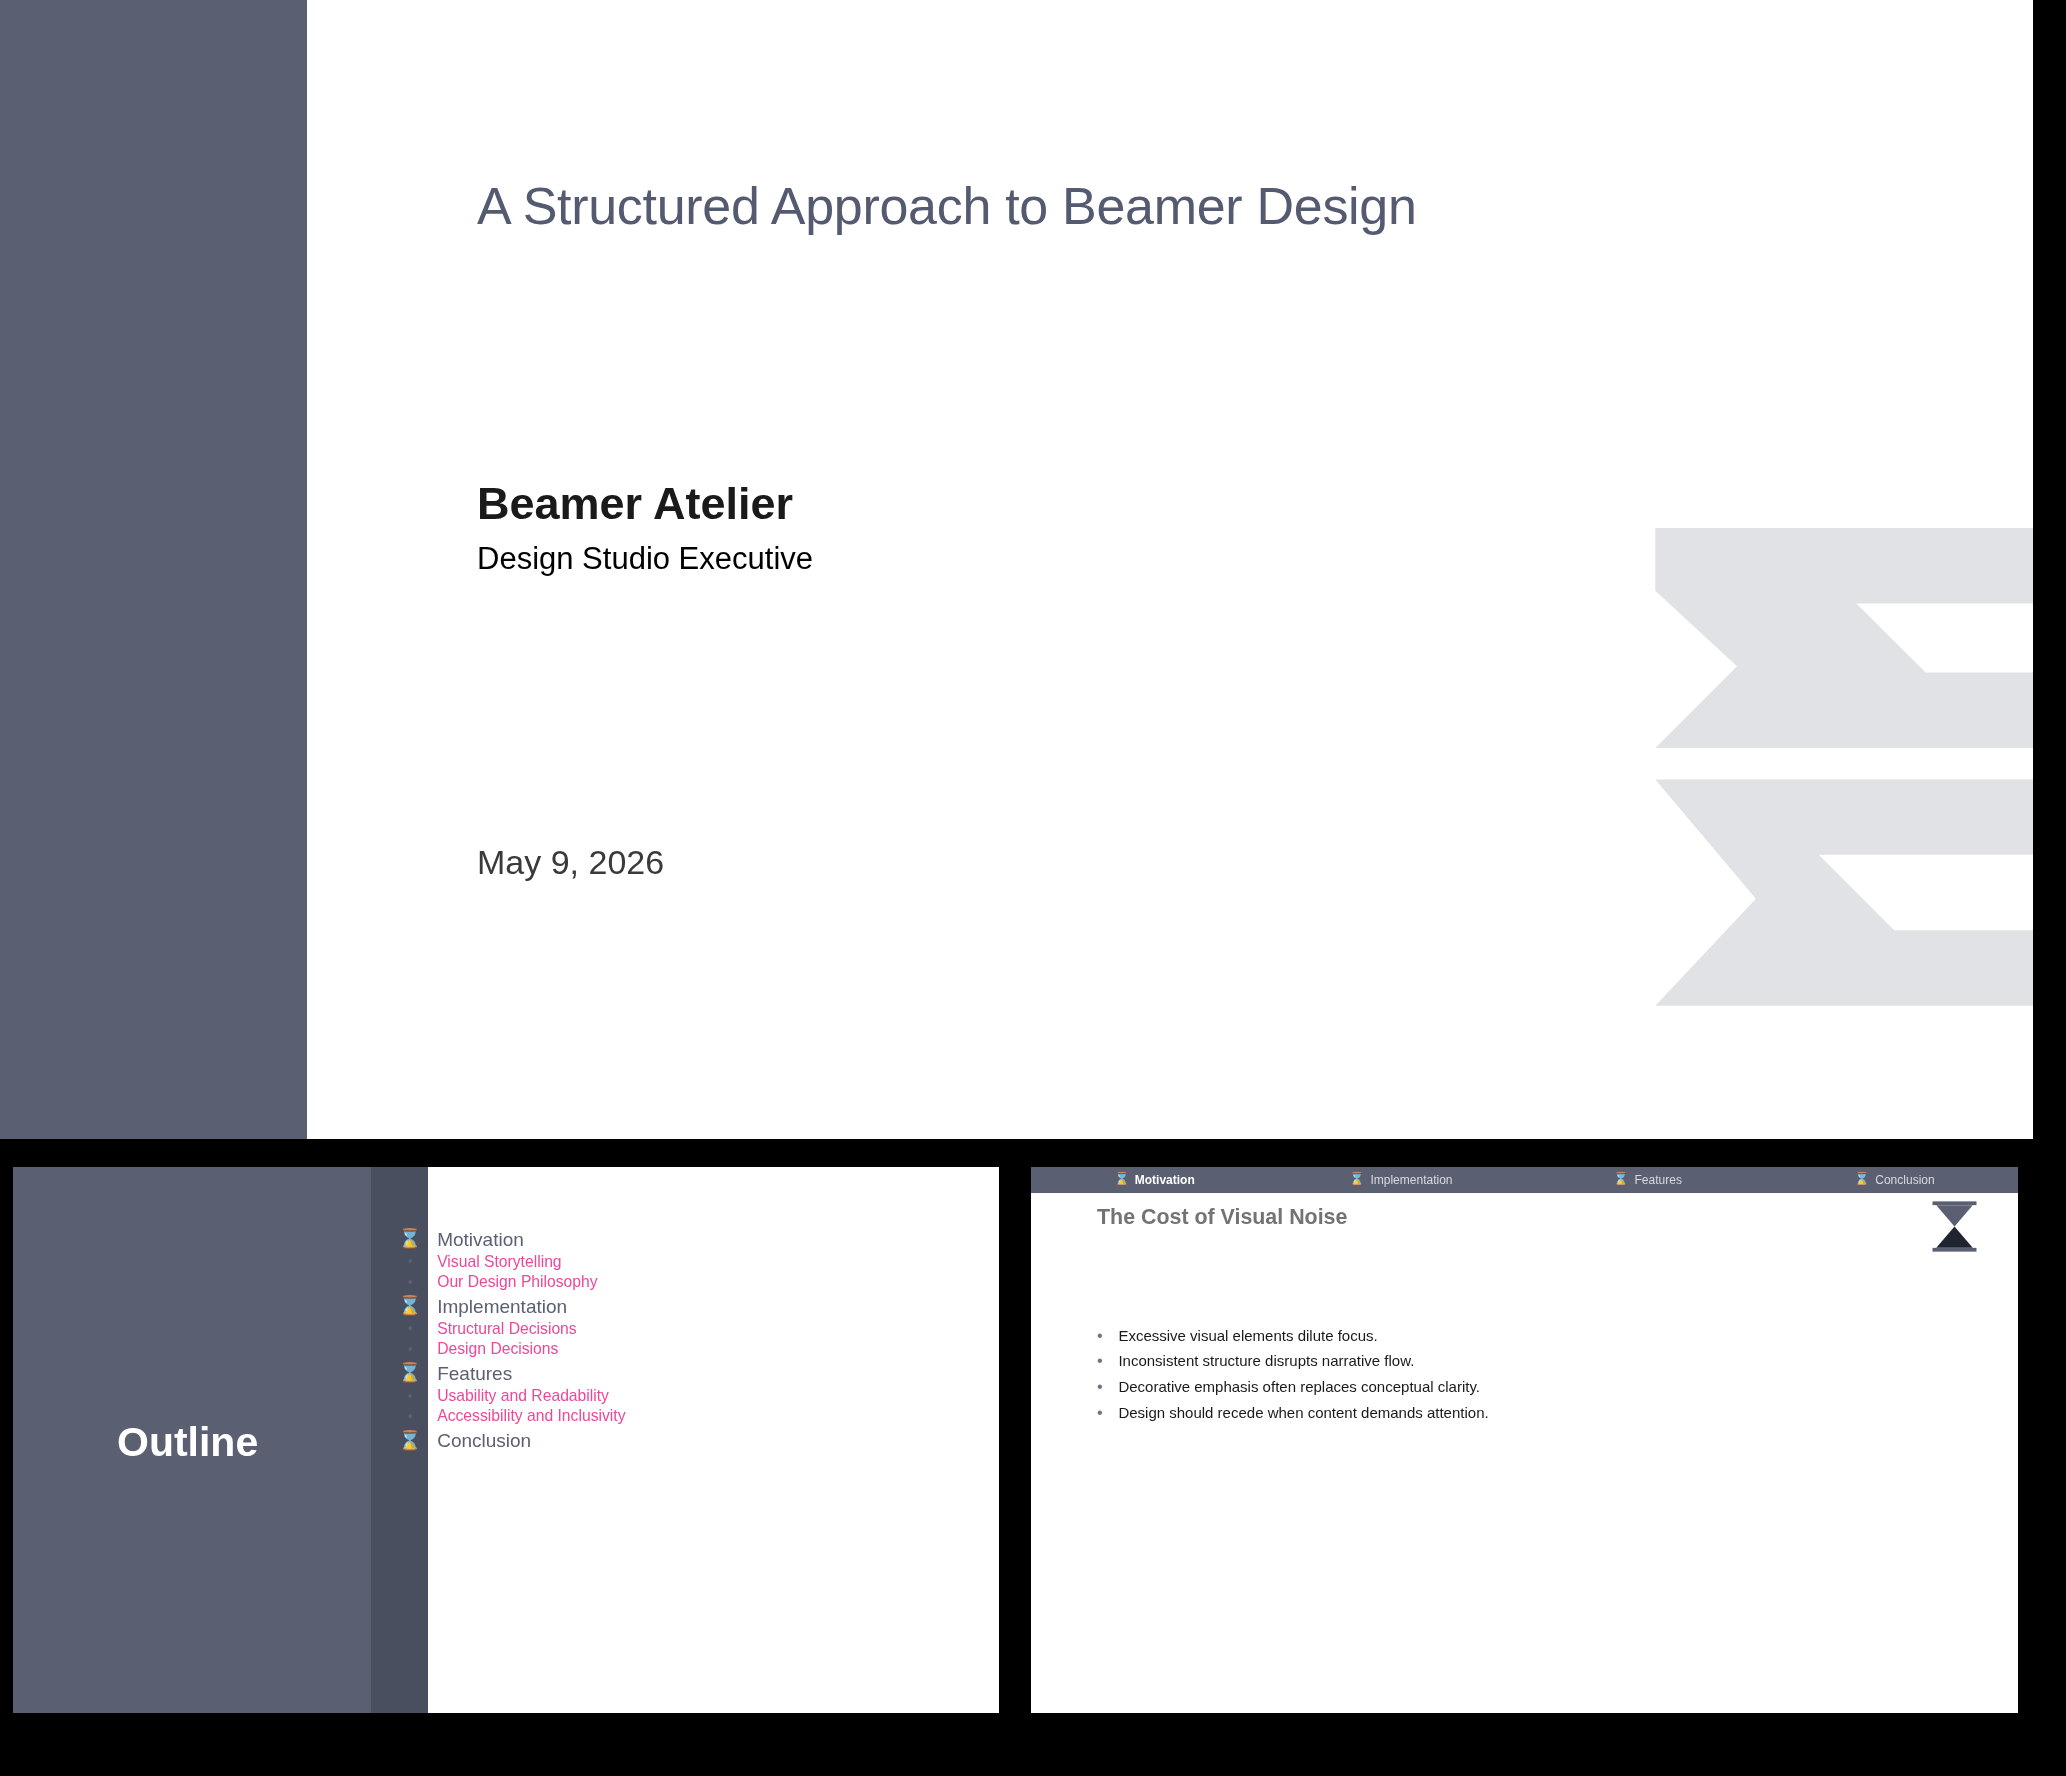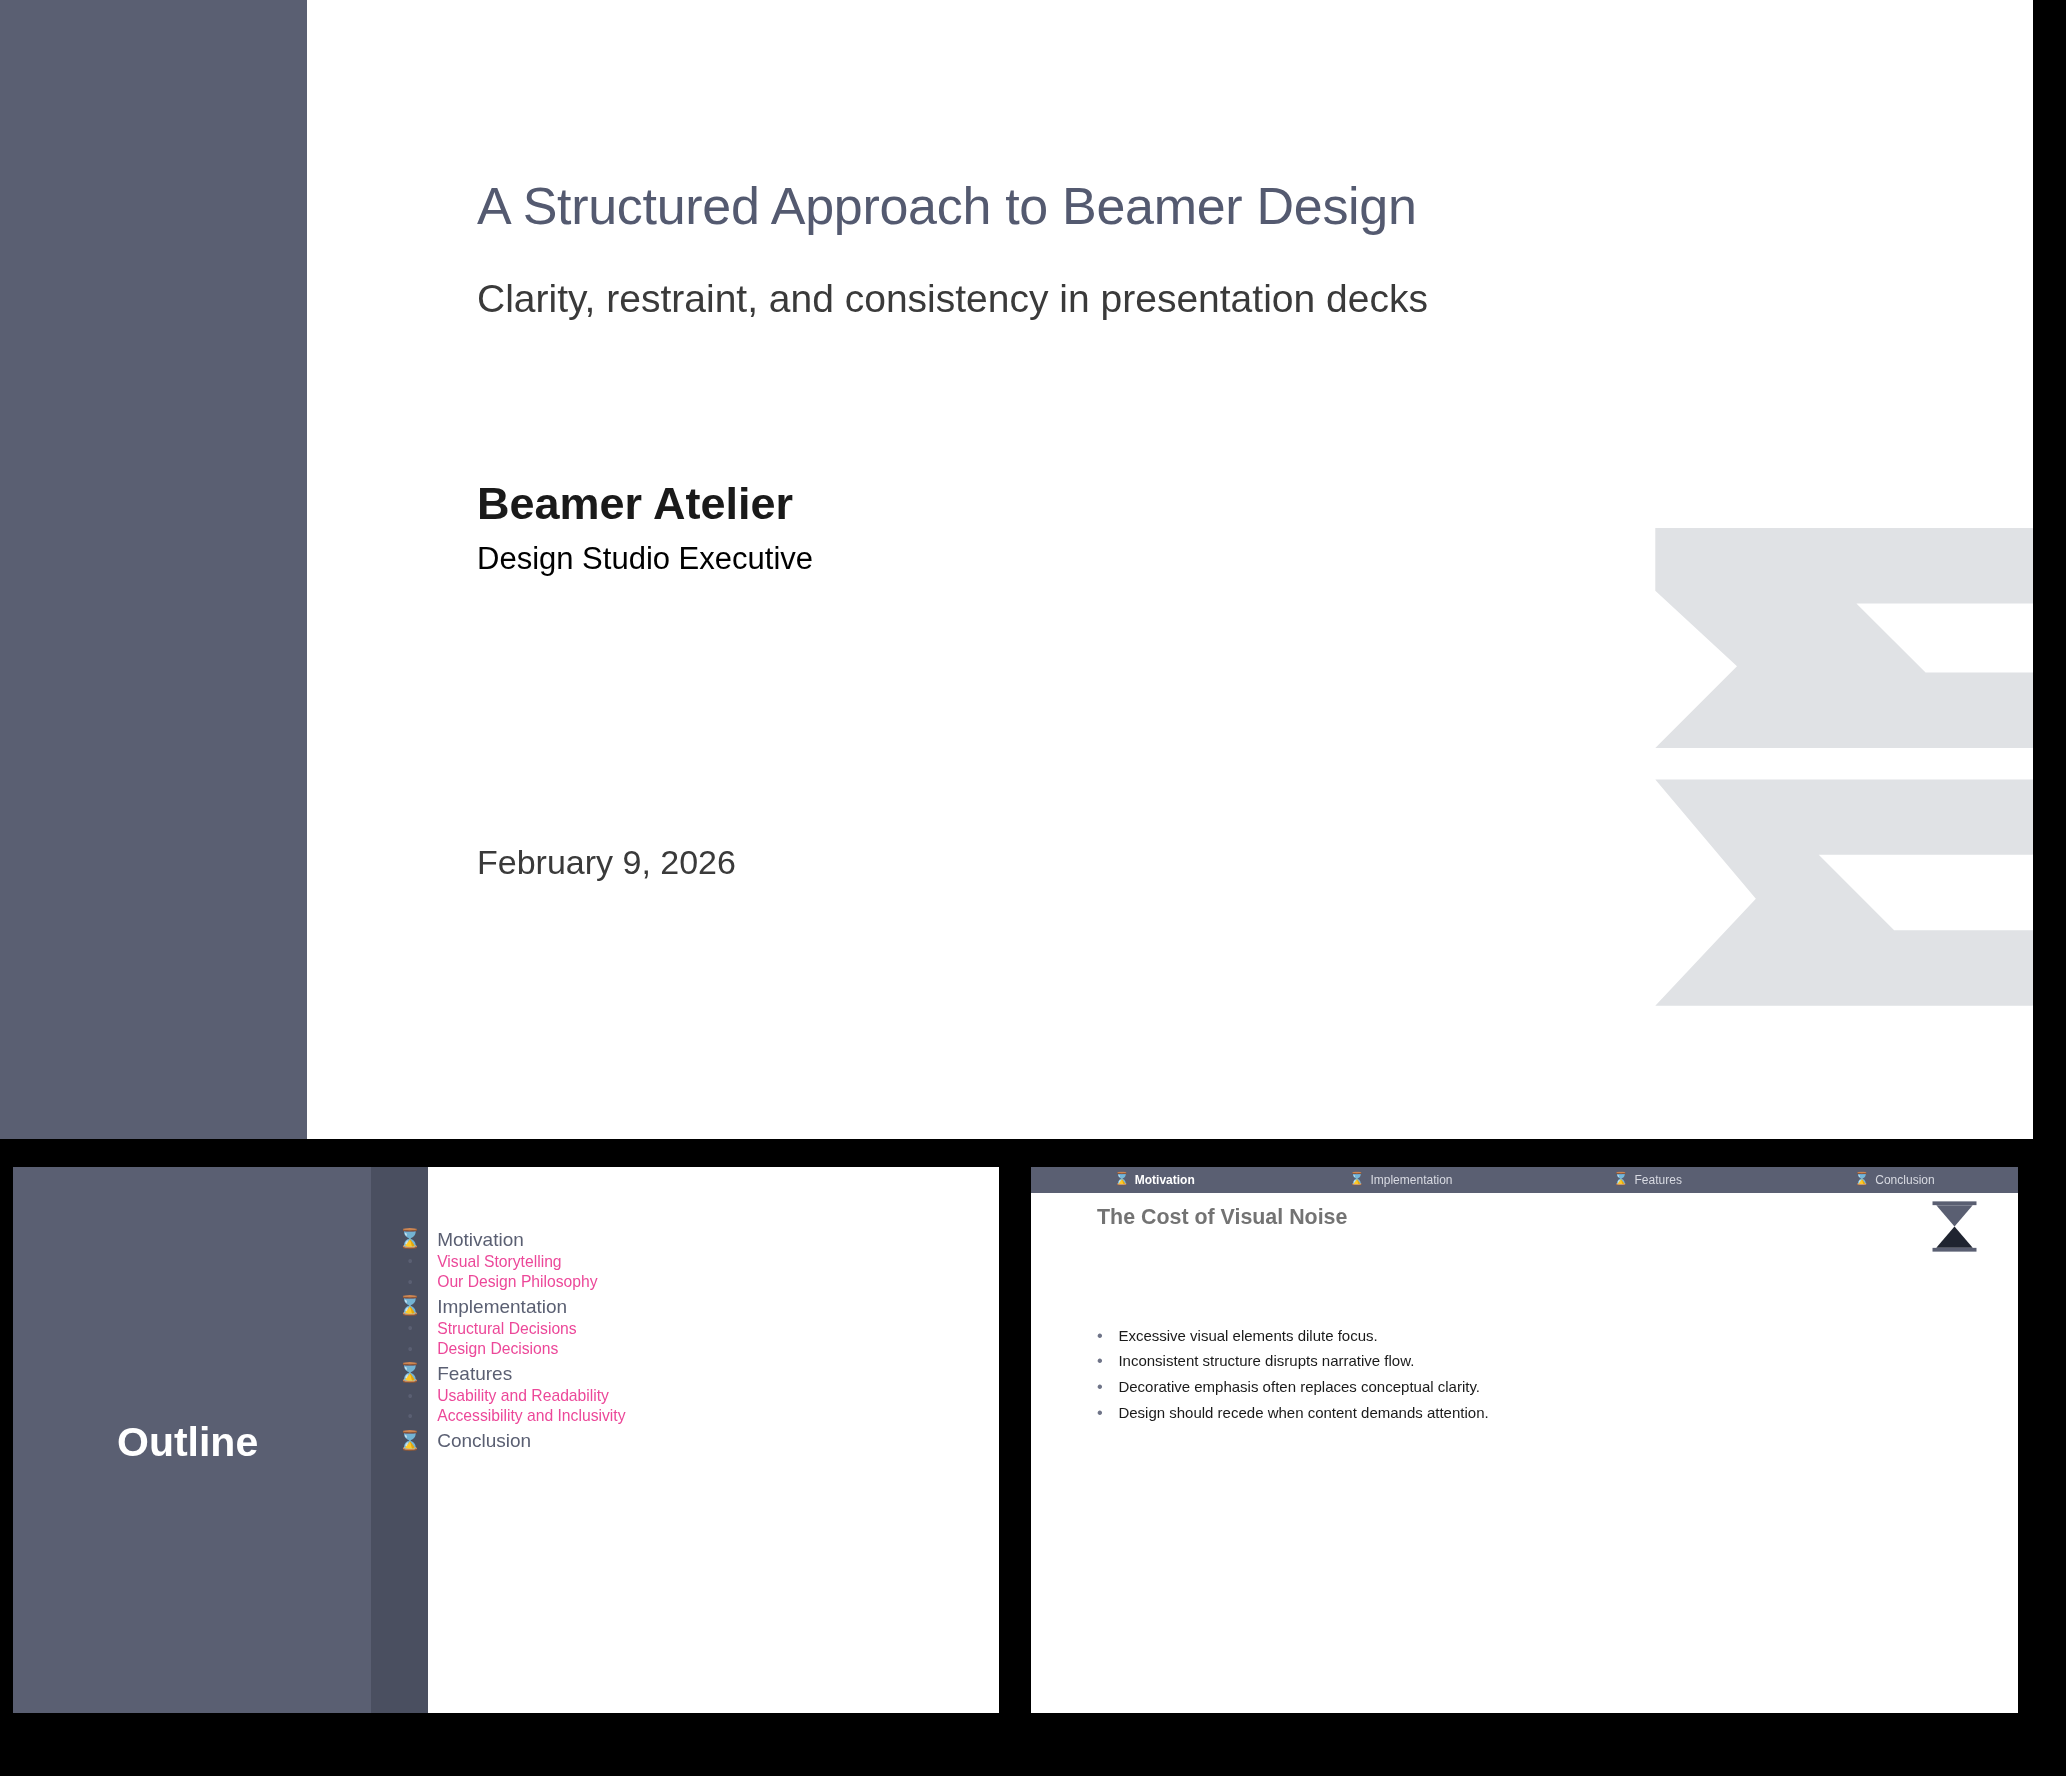--- a/index.html
+++ b/index.html
@@ -249,24 +249,23 @@
   <div class="title-body">
 
     <div class="deco-logo">
       <svg viewBox="0 0 760 980" xmlns="http://www.w3.org/2000/svg">
         <path d="M40 0 H640 L760 120 H360 L470 230 H760 L640 350 H40 L170 220 L40 100 Z" fill="#e0e2e5"></path>
         <path d="M40 400 H760 L640 520 H300 L420 640 H760 L640 760 H40 L200 590 Z" fill="#e0e2e5"></path>
       </svg>
     </div>
 
     <div class="title-main">A Structured Approach to Beamer Design</div>
-    <div class="title-sub">Clarity, restraint, and consistency in presentation decks</div>
     <div class="title-author">Beamer Atelier</div>
     <div class="title-role">Design Studio Executive</div>
-    <div class="title-date">February 9, 2026</div>
+    <div class="title-date">May 9, 2026</div>
   </div>
 </div>
 
 <div class="bottom-row">
 
   <div class="outline-slide">
     <div class="outline-sidebar"></div>
     <div class="outline-sidebar-accent"></div>
     <div class="outline-title">Outline</div>
 

